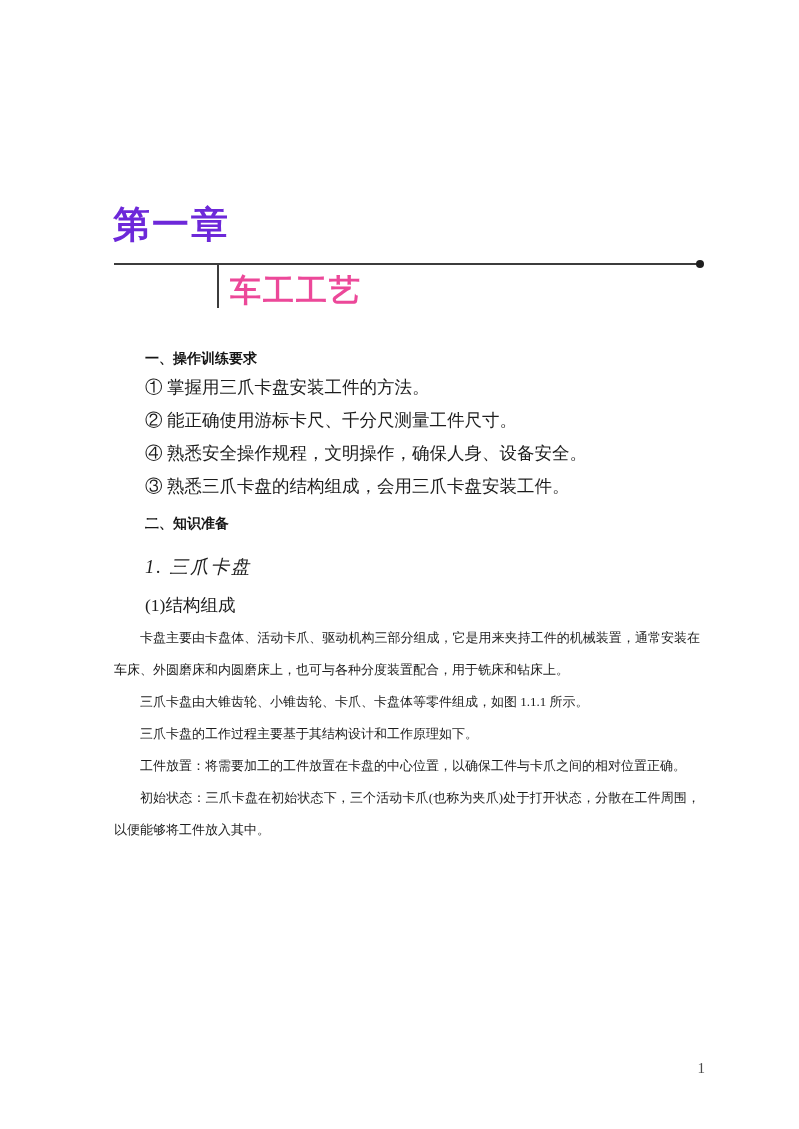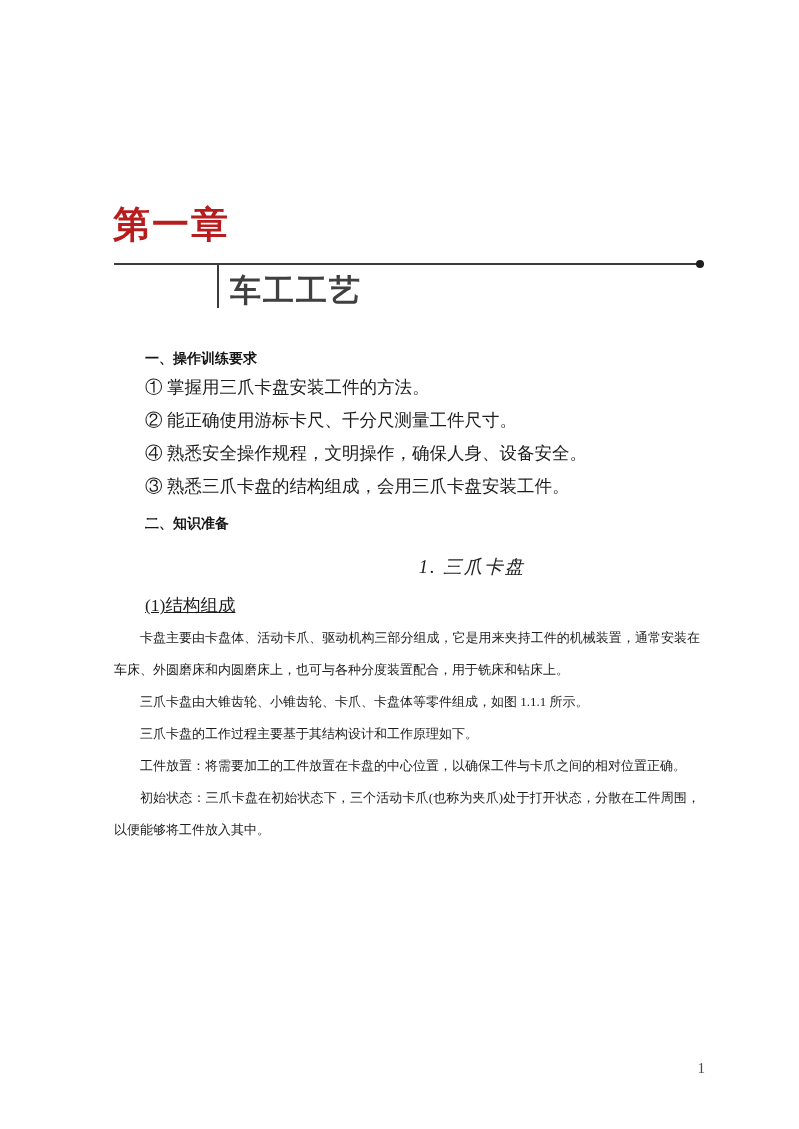--- a/index.html
+++ b/index.html
@@ -15,21 +15,21 @@
     box-sizing: border-box;
   }
 
   
   .chapter-label {
     margin: 203px 0 16px 113px;
     font-family: "Liberation Sans", sans-serif;
     font-weight: bold;
     font-size: 37px;
     line-height: 1.2;
-    color: #b91c1c;
+    color: #6d28d9;
     letter-spacing: 2px;
   }
   .chapter-rule {
     position: relative;
     margin: 10px 0 0 114px;
     width: 586px;
     height: 2px;
     background: #3c3c3c;
   }
   .rule-dot {
@@ -45,21 +45,21 @@
     margin-left: 217px;
     border-left: 2px solid #3c3c3c;
     padding: 10px 0 2px 11px;
   }
   .chapter-title {
     margin: 0;
     font-family: "Liberation Sans", sans-serif;
     font-weight: bold;
     font-size: 31px;
     line-height: 1;
-    color: #404040;
+    color: #ec4899;
     letter-spacing: 2px;
   }
 
   
   .section-title {
     margin: 84px 0 0 114px;
     width: 586px;
     text-align: center;
     font-family: "Liberation Sans", sans-serif;
     font-weight: bold;
@@ -84,35 +84,33 @@
     font-size: 17.5px;
   }
   .objective-item { line-height: 33px; }
 
   .topic-heading {
     margin: 20px 0 0 145px;
     font-size: 18.5px;
     line-height: 22px;
     font-style: italic;            
     letter-spacing: 2px;
-    text-align: center;
   }
 
   .body-text {
     margin-left: 114px;
     width: 586px;
     font-size: 13px;
     line-height: 32px;
     text-align: justify;
   }
   .sub-plain {
     margin: 16px 0 0 145px;
     font-size: 17.5px;
     line-height: 22px;
-    text-decoration: underline;
   }
   .para {
     margin: 0;
     text-indent: 2em;
   }
   .para.first { margin-top: 6px; }
   .sub-inline {
     margin: 0;
     text-indent: 2em;
   }

